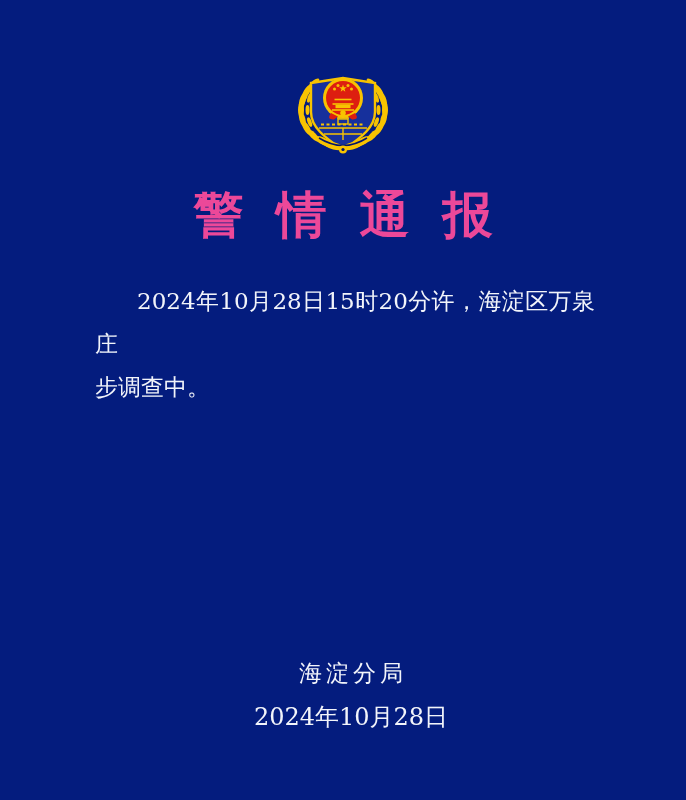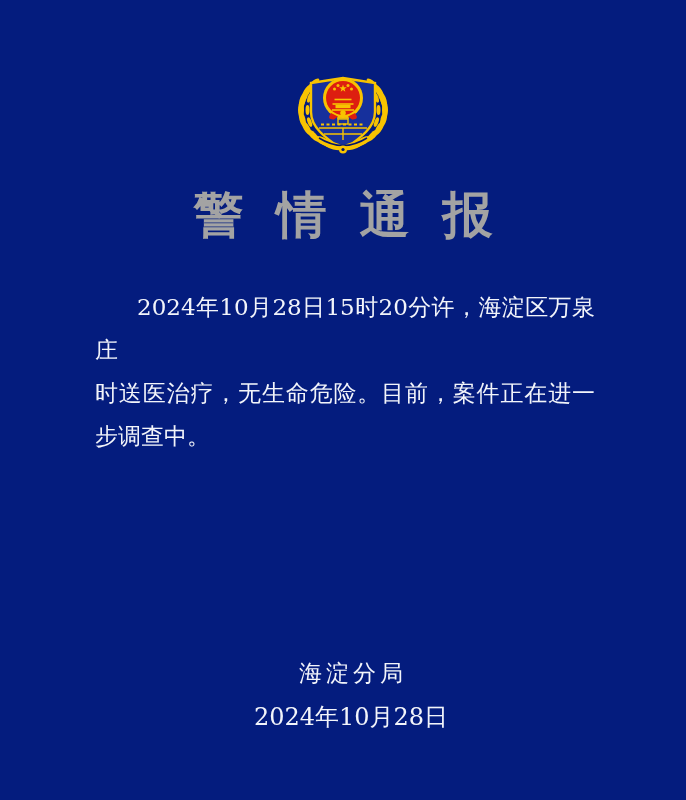--- a/index.html
+++ b/index.html
@@ -28,29 +28,29 @@
   .title {
     position: absolute;
     top: 186px;
     left: 0;
     width: 100%;
     margin: 0;
     text-align: center;
     font-size: 50px;
     line-height: 58px;
     font-weight: 700;
-    color: #a3a3a3;
+    color: #ec4899;
     letter-spacing: 33px;
     padding-left: 33px;
     box-sizing: border-box;
     white-space: nowrap;
   }
   .body-block {
     position: absolute;
-    top: 286px;
+    top: 280px;
     left: 95px;
     width: 500px;
     font-size: 23px;
     line-height: 43px;
   }
   .body-line {
     margin: 0;
     text-align: justify;
     text-align-last: justify;
   }
@@ -156,21 +156,20 @@
       <path d="M28,80 Q52,95 76,80" fill="none" stroke="#04156b" stroke-width="1.5"></path>
       <circle cx="52" cy="91.5" r="4" fill="#f8c300"></circle>
       <circle cx="52" cy="91.5" r="1.6" fill="#04156b"></circle>
     </svg>
   </div>
 
   <h1 class="title">警情通报</h1>
 
   <div class="body-block">
     <p class="body-line first">2024年10月28日15时20分许，海淀区万泉庄</p>
-    <p class="body-line">时送医治疗，无生命危险。目前，案件正在进一</p>
     <p class="body-line last">步调查中。</p>
   </div>
 
   <div class="signature-block">
     <div class="agency">海淀分局</div>
     <div class="sig-date">2024年10月28日</div>
   </div>
 
 </div>
 

